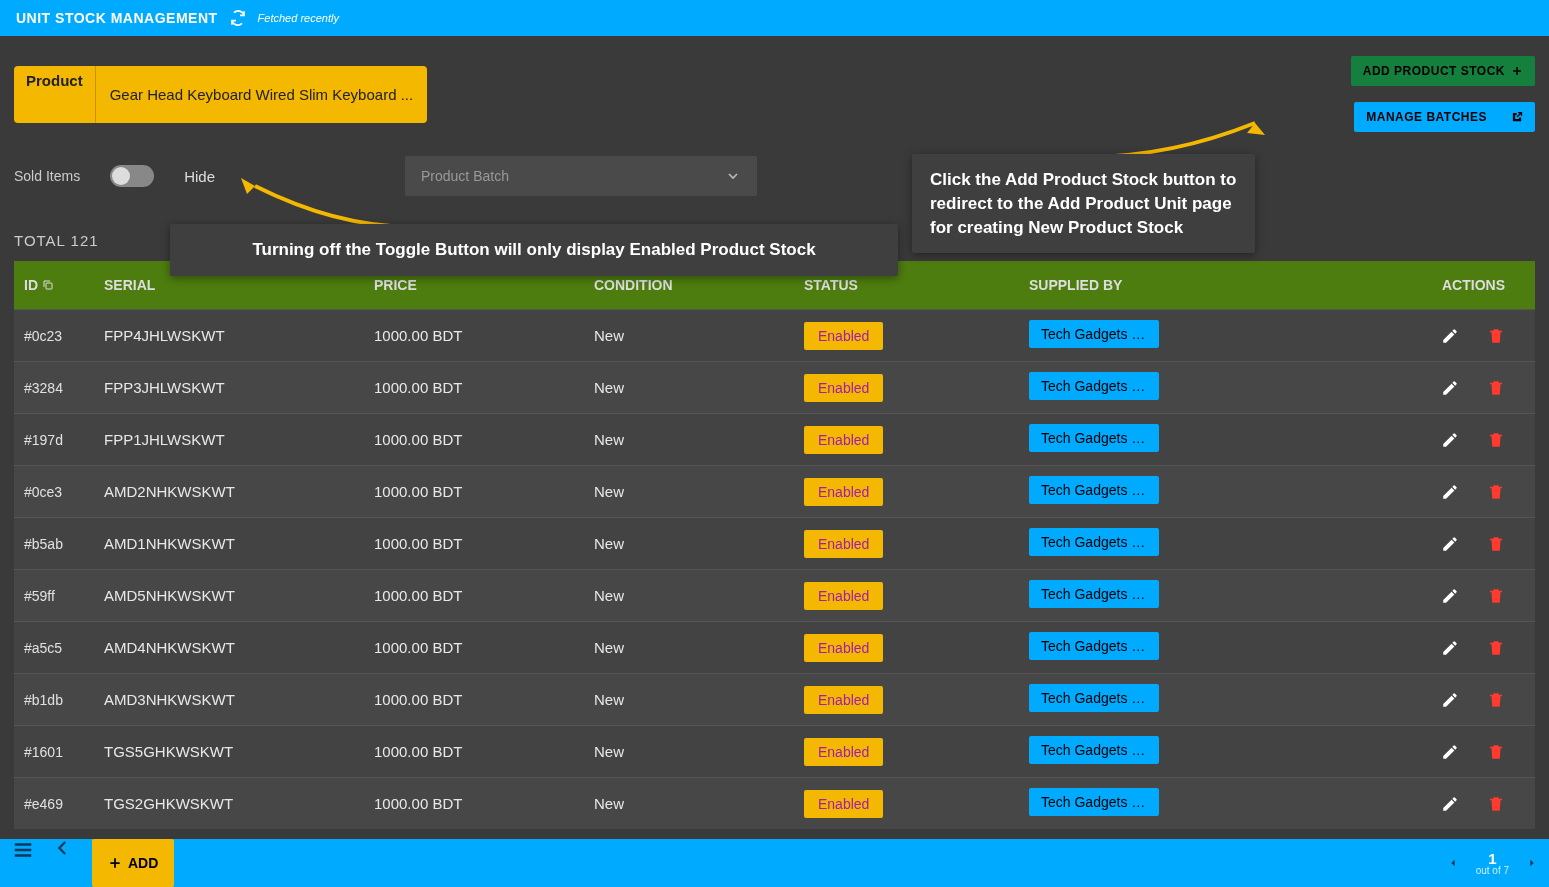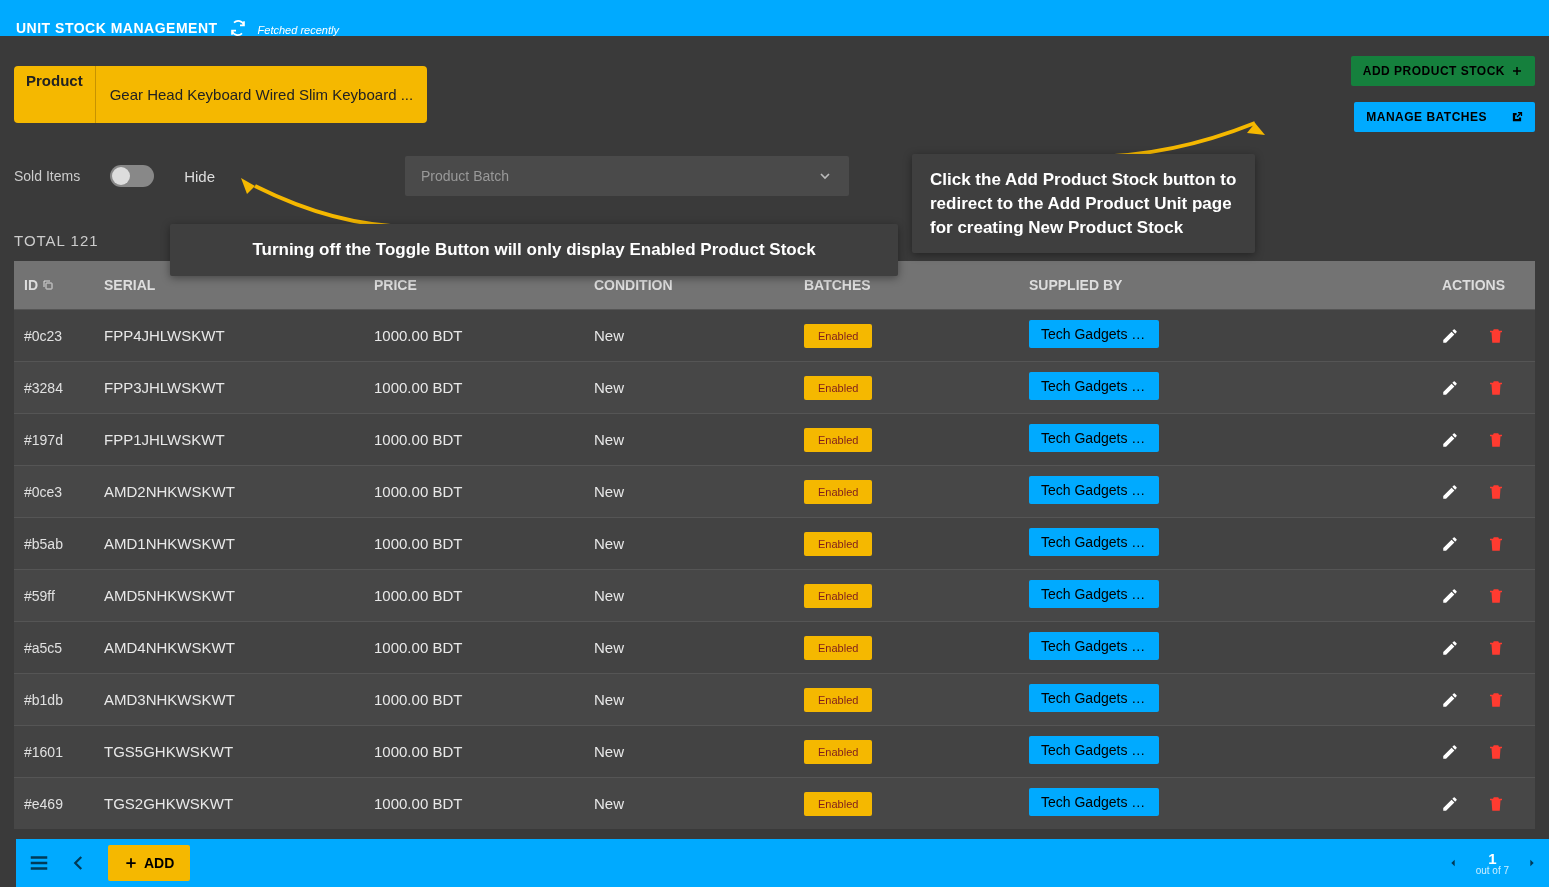--- a/index.html
+++ b/index.html
@@ -1,19 +1,19 @@
 <!DOCTYPE html>
 <html><head>
 <meta charset="utf-8">
 <style>
 * { margin:0; padding:0; box-sizing:border-box; font-family:"Segoe UI", Arial, sans-serif; }
 body { background:#3a3a3a; color:#e0e0e0; width:1549px; height:887px; overflow:hidden; position:relative; }
 
 
-.topbar { background:#00aaff; height:36px; display:flex; align-items:flex-end; padding:0 16px; gap:12px; }
+.topbar { background:#00aaff; height:36px; display:flex; align-items:center; padding:0 16px; gap:12px; }
 .topbar .title { color:#fff; font-weight:600; font-size:14px; letter-spacing:.5px; }
 .topbar .refresh-icon { color:#fff; }
 .topbar .fetched { color:#fff; font-size:11px; font-style:italic; }
 
 .page { padding:20px 14px 0 14px; position:relative; }
 
 
 .prodrow { display:flex; align-items:center; justify-content:space-between; }
 .prodpill { display:flex; gap:0; }
 .prodpill .label { background:#f5b800; color:#222; font-weight:600; padding:6px 12px; border-radius:4px 0 0 4px; font-size:15px; }
@@ -24,48 +24,48 @@
 
 .right-buttons { display:flex; flex-direction:column; gap:16px; align-items:flex-end; }
 
 
 .filters { display:flex; align-items:center; gap:30px; margin-top:24px; }
 .sold-label { font-size:14px; color:#ccc; }
 .toggle { width:44px; height:22px; background:#888; border-radius:11px; position:relative; cursor:pointer; }
 .toggle .knob { width:18px; height:18px; background:#ddd; border-radius:50%; position:absolute; top:2px; left:2px; }
 .hide-label { font-size:15px; color:#ddd; }
 
-.selectbox { background:#4a4a4a; border:none; color:#999; font-size:14px; padding:12px 16px; width:444px; display:flex; justify-content:space-between; align-items:center; cursor:pointer; border-radius:2px; margin-left:160px; }
+.selectbox { background:#4a4a4a; border:none; color:#999; font-size:14px; padding:12px 16px; width:352px; display:flex; justify-content:space-between; align-items:center; cursor:pointer; border-radius:2px; margin-left:160px; }
 
 
 .callout { position:absolute; background:#3f3f3f; color:#fff; padding:14px 18px; font-size:17px; font-weight:600; line-height:1.4; border-radius:2px; z-index:5; box-shadow:0 2px 8px rgba(0,0,0,.4); }
 .callout.c1 { left:170px; top:188px; width:728px; text-align:center;}
 .callout.c2 { left:912px; top:118px; width:343px; }
 
 .arrow { position:absolute; z-index:4; pointer-events:none; }
 
 .total { font-size:15px; color:#ccc; margin-top:36px; letter-spacing:1px; }
 
 
 .table { margin-top:12px; }
 .thead, .trow { display:grid; grid-template-columns: 80px 270px 220px 210px 225px 300px 1fr; align-items:center; padding:0 10px; }
-.thead { height:48px; background:#737373; font-size:14px; font-weight:600; color:#ddd; }
+.thead { height:48px; background:#4d7c0f; font-size:14px; font-weight:600; color:#ddd; }
 .thead .col { display:flex; align-items:center; gap:4px; }
 .trow { height:52px; font-size:15px; color:#e8e8e8; border-top:1px solid #555; background:#434343;}
 .trow:nth-child(even){ background:#474747;}
 .trow .id { color:#e0e0e0; font-size:14px;}
-.pill-enabled { background:#f5b800; color:#7f1d1d; font-size:11px; padding:6px 14px; border-radius:2px; display:inline-block; }
+.pill-enabled { background:#f5b800; color:#a21caf; font-size:14px; padding:6px 14px; border-radius:2px; display:inline-block; }
 .pill-supplier { background:#00aaff; color:#000; font-size:14px; padding:6px 12px; border-radius:2px; display:inline-block; max-width:130px; overflow:hidden; text-overflow:ellipsis; white-space:nowrap; cursor:pointer;text-align:center;}
 .actions { display:flex; justify-content:flex-end; gap:28px; padding-right:20px;}
 .icon-btn { cursor:pointer; }
 .icon-btn.edit { color:#fff; }
 .icon-btn.delete { color:#ff3b30; }
 
 
-.bottombar { position:absolute; bottom:0; left:16px; right:0; height:48px; background:#00aaff; display:flex; align-items:center; padding:0 12px; gap:20px; }
+.bottombar { position:absolute; bottom:0; left:0; right:0; height:48px; background:#00aaff; display:flex; padding:0 12px; gap:20px; }
 .bottombar .hamburger, .bottombar .chev { color:#003a57; cursor:pointer; }
 .addbtn { background:#f5b800; color:#000; border:none; padding:10px 16px; font-size:14px; font-weight:700; display:flex; align-items:center; gap:6px; cursor:pointer; border-radius:2px; }
 .bottombar .pager { margin-left:auto; display:flex; align-items:center; gap:18px; color:#003a57; }
 .bottombar .pagenum { color:#fff; font-weight:700; font-size:15px; text-align:center;}
 .bottombar .outof { color:#cceeff; font-size:10px; display:block; margin-top:-2px;}
 
 svg { display:block; }
 </style>
 </head>
 <body>
@@ -144,21 +144,21 @@
         <span>
             <svg width="12" height="12" viewBox="0 0 24 24" fill="none" stroke="#ddd" stroke-width="2">
               <rect x="8" y="8" width="12" height="12" rx="1"></rect>
               <path d="M4 16V4h12"></path>
             </svg>
           </span>
       </div>
       <div class="col">SERIAL</div>
       <div class="col">PRICE</div>
       <div class="col">CONDITION</div>
-      <div class="col">BATCHES</div>
+      <div class="col">STATUS</div>
       <div class="col">SUPPLIED BY</div>
       <div class="col" style="justify-content:flex-end; padding-right:20px;">ACTIONS</div>
     </div>
     <div id="tbody">
         <div class="trow">
           <div class="id">#0c23</div>
           <div>FPP4JHLWSKWT</div>
           <div>1000.00 BDT</div>
           <div>New</div>
           <div><span class="pill-enabled">Enabled</span></div>

